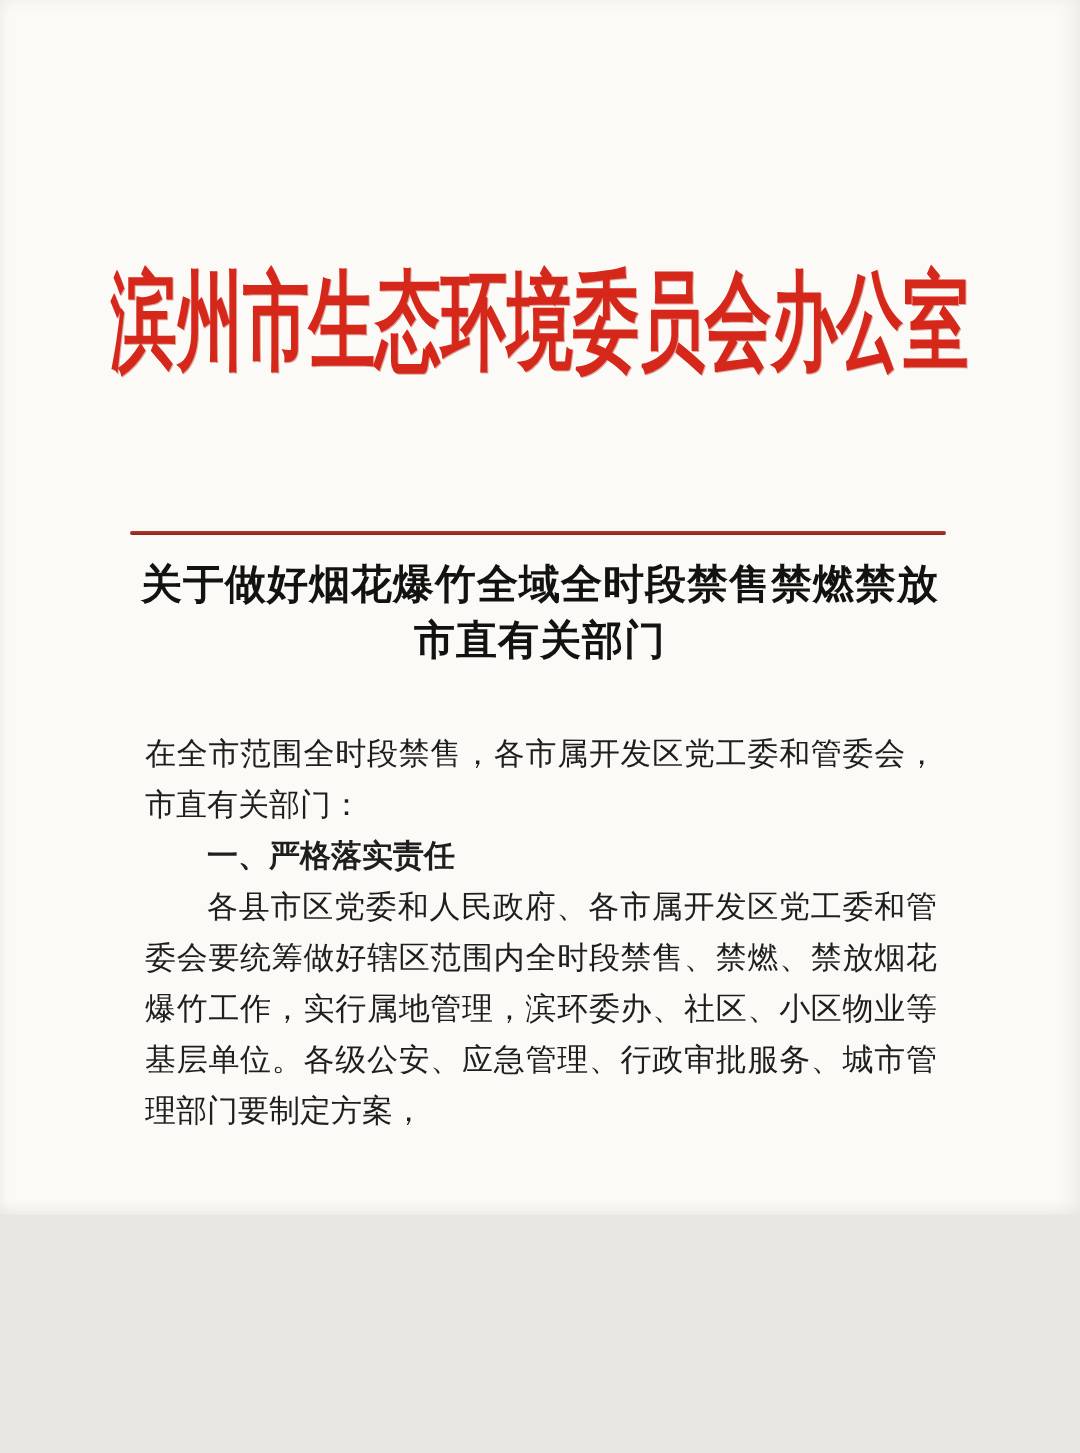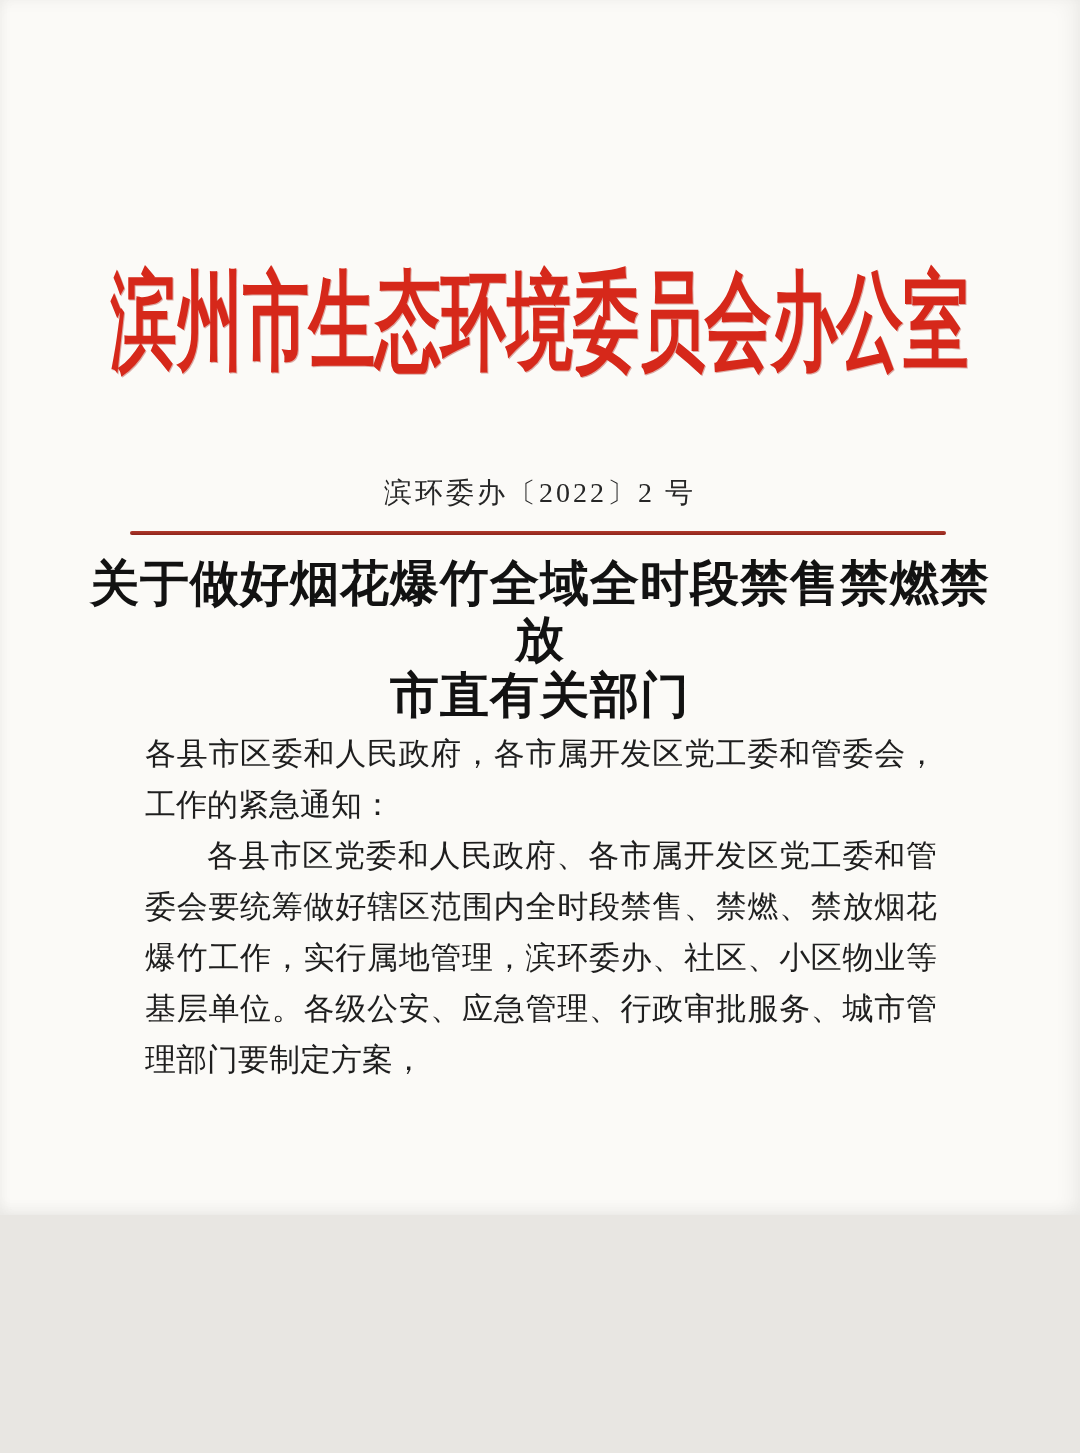--- a/index.html
+++ b/index.html
@@ -59,21 +59,21 @@
     background: linear-gradient(to bottom, #b23a2c, #8c241b);
     border-radius: 2px;
   }
   .doc-title {
     position: absolute;
     top: 556px;
     left: 90px;
     width: 900px;
     margin: 0;
     text-align: center;
-    font-size: 49px;
+    font-size: 41px;
     font-weight: bold;
     line-height: 56px;
     color: #121212;
     letter-spacing: 1px;
   }
   .doc-title span { display: block; }
   .body-text {
     position: absolute;
     top: 728px;
     left: 145px;
@@ -135,31 +135,31 @@
 </style>
 </head>
 <body>
 
 <div class="page">
 
   <div class="org-title">
     <span class="org-inner">滨州市生态环境委员会办公室</span>
   </div>
 
-  <div class="doc-number">滨环委办〔2022〕2 号</div>
 
   <div class="red-line"></div>
 
   <h1 class="doc-title">
     <span>关于做好烟花爆竹全域全时段禁售禁燃禁放</span>
     <span>市直有关部门</span>
   </h1>
 
   <div class="body-text">
-    <p class="salutation">各县市区委和人民政府，各市属开发区党工委和管委会，工作的紧急通知：</p>
+    <p class="salutation">在全市范围全时段禁售，各市属开发区党工委和管委会，市直有关部门：</p>
+    <p class="heading indent">一、严格落实责任</p>
     <p class="para indent">各县市区党委和人民政府、各市属开发区党工委和管委会要统筹做好辖区范围内全时段禁售、禁燃、禁放烟花爆竹工作，实行属地管理，滨环委办、社区、小区物业等基层单位。各级公安、应急管理、行政审批服务、城市管理部门要制定方案，</p>
   </div>
 
   <div class="page-number">— 1 —</div>
 
   <div class="watermark">
     <svg class="wm-swoosh" viewBox="0 0 290 66" xmlns="http://www.w3.org/2000/svg">
       <path d="M8 56 Q 145 68 282 14" stroke="#dedad3" stroke-width="6" fill="none" stroke-linecap="round"></path>
       <path d="M196 50 Q 225 30 238 6" stroke="#e3dfd8" stroke-width="5" fill="none" stroke-linecap="round"></path>
     </svg>

